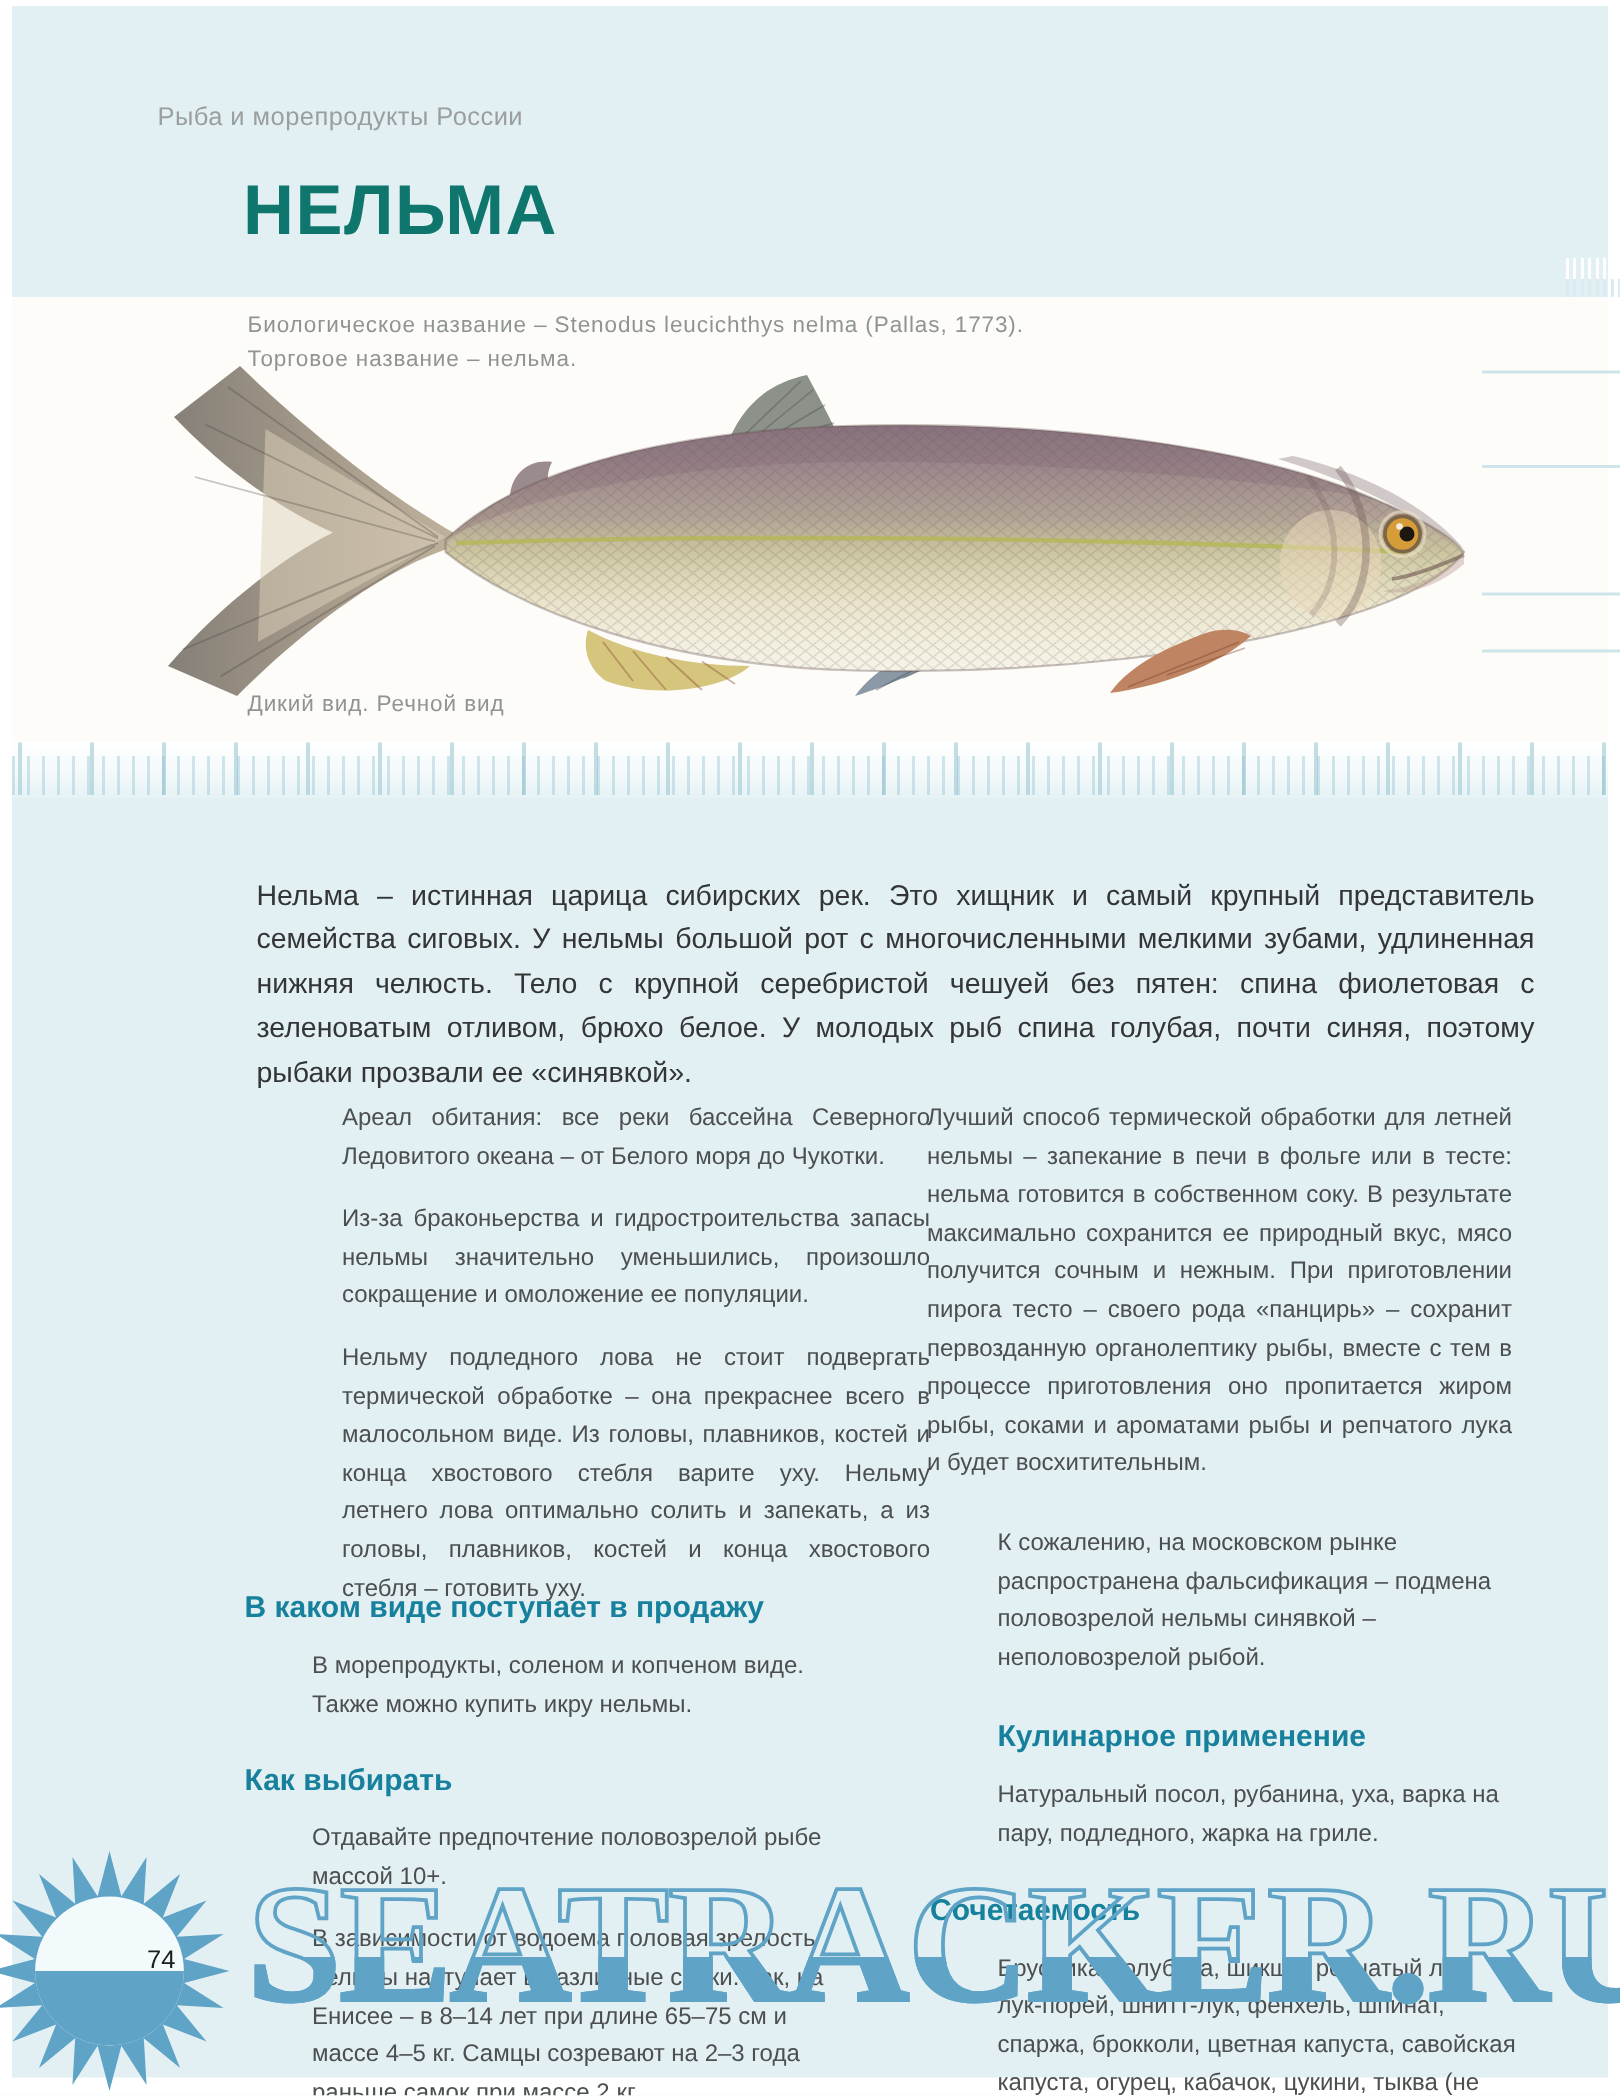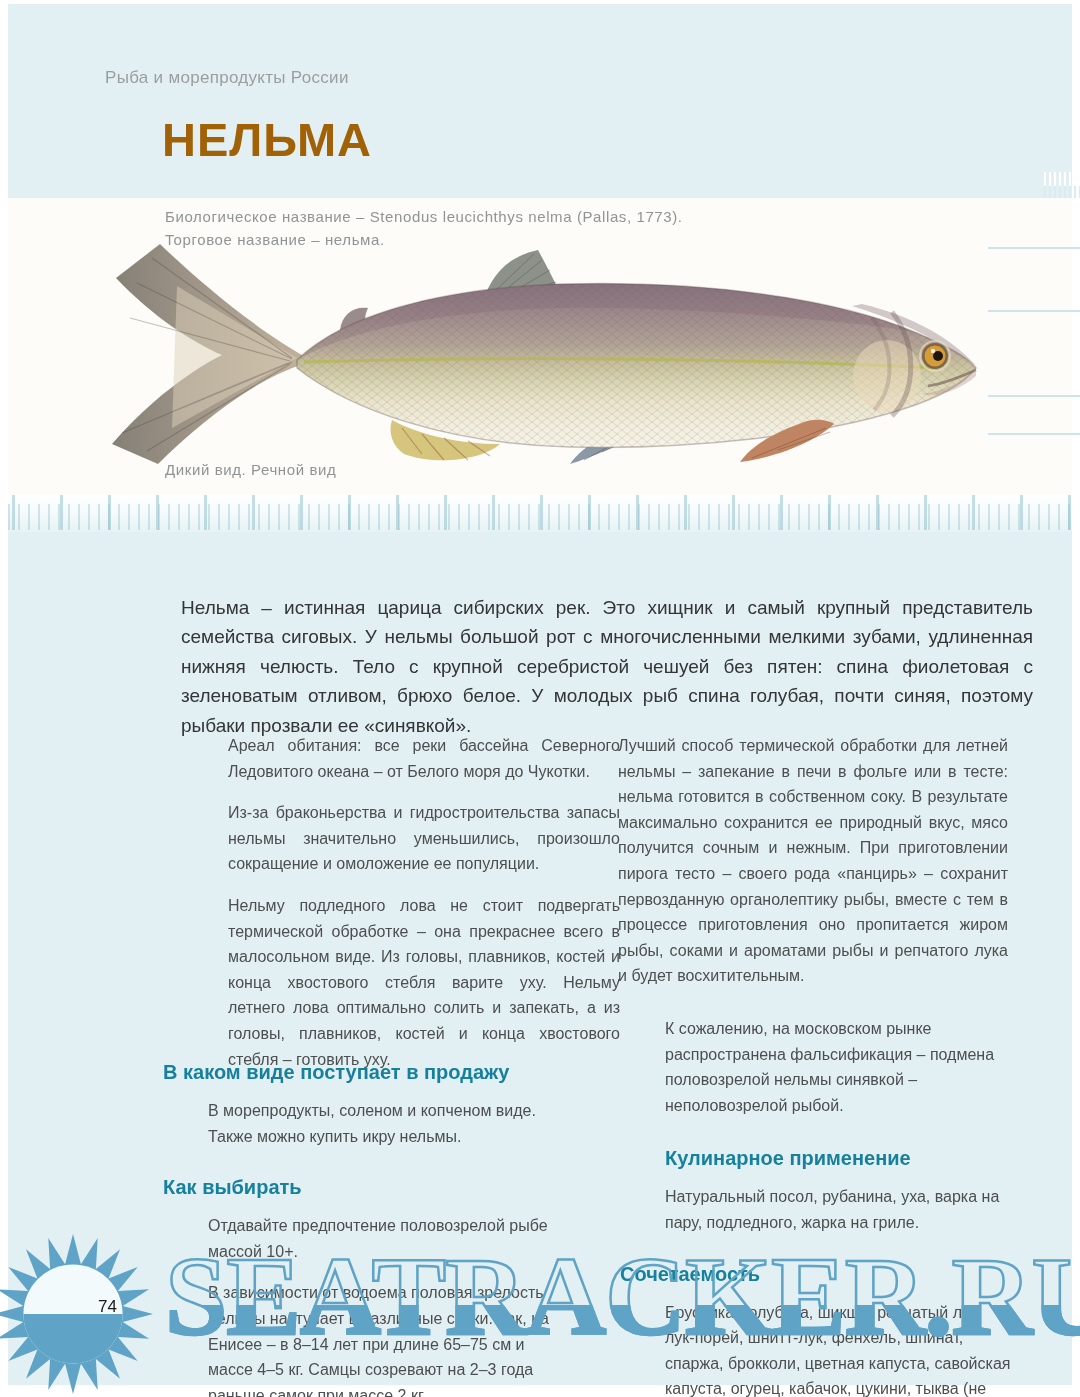--- a/index.html
+++ b/index.html
@@ -4,41 +4,41 @@
 <style>
   html,body{margin:0;padding:0;background:#ffffff;}
   .page{position:relative;width:1080px;height:1397px;overflow:hidden;background:#ffffff;
         font-family:"Liberation Sans","DejaVu Sans",sans-serif;}
   .band-top{position:absolute;left:8px;top:4px;width:1064px;height:194px;background:#e3f0f3;}
   .band-main{position:absolute;left:8px;top:530px;width:1064px;height:855px;background:#e3f0f3;}
   .fish-panel{position:absolute;left:8px;top:198px;width:1064px;height:300px;background:#fdfcf8;}
 
   .breadcrumb{position:absolute;left:105px;top:68px;font-size:17px;color:#9b9e9e;letter-spacing:.3px;}
   .title{position:absolute;left:162px;top:112px;margin:0;font-size:47px;font-weight:800;
-         color:#a16207;letter-spacing:1px;}
+         color:#0f766e;letter-spacing:1px;}
 
   .topright-ticks{position:absolute;left:1044px;top:172px;width:36px;height:26px;}
   .tt-a{height:14px;background:repeating-linear-gradient(90deg,#ffffff 0 2px,transparent 2px 5px);}
   .tt-b{height:12px;background:repeating-linear-gradient(90deg,#d9ecf1 0 2px,transparent 2px 5px);}
 
   .bio{position:absolute;left:165px;top:205px;font-size:15px;line-height:1.55;color:#8f9494;letter-spacing:.6px;}
   .caption{position:absolute;left:165px;top:461px;font-size:15px;color:#8f9494;letter-spacing:.6px;text-align:center;}
 
   .fish{position:absolute;left:92px;top:238px;width:900px;height:230px;}
 
   .side-line{position:absolute;width:92px;height:2px;background:#cde4ea;left:988px;}
 
   .ruler{position:absolute;left:8px;top:495px;width:1064px;height:37px;
          background:linear-gradient(180deg,#ffffff 0%,#f3f9fa 55%,#e6f2f4 100%);}
   .ruler::before{content:"";position:absolute;left:0;right:0;top:9px;bottom:2px;
          background:repeating-linear-gradient(90deg,rgba(140,190,205,.38) 0 2px,transparent 2px 10px);}
   .ruler::after{content:"";position:absolute;left:4px;right:0;top:0;bottom:2px;
          background:repeating-linear-gradient(90deg,rgba(140,190,205,.5) 0 3px,transparent 3px 48px);}
 
-  .intro{position:absolute;left:163px;top:575px;width:852px;margin:18px;font-size:19px;line-height:1.55;
+  .intro{position:absolute;left:163px;top:575px;width:852px;margin:8px;font-size:19px;line-height:1.55;
          color:#333536;text-align:justify;}
 
   .col{position:absolute;font-size:16px;line-height:1.6;color:#4c4f50;}
   .col p{margin:0 0 16px 0;}
   .col-left-top{left:192px;top:733px;width:392px;margin-left:36px;}
   .col-left-top p{text-align:justify;}
   .col-right-top{left:618px;top:733px;width:390px;text-align:justify;}
   .col-left-sections{left:163px;top:1056px;width:432px;}
   .col-right-sections{left:618px;top:1016px;width:395px;}
   .sec-h{margin:0 0 10px 0;font-size:20px;font-weight:bold;color:#17809c;}

